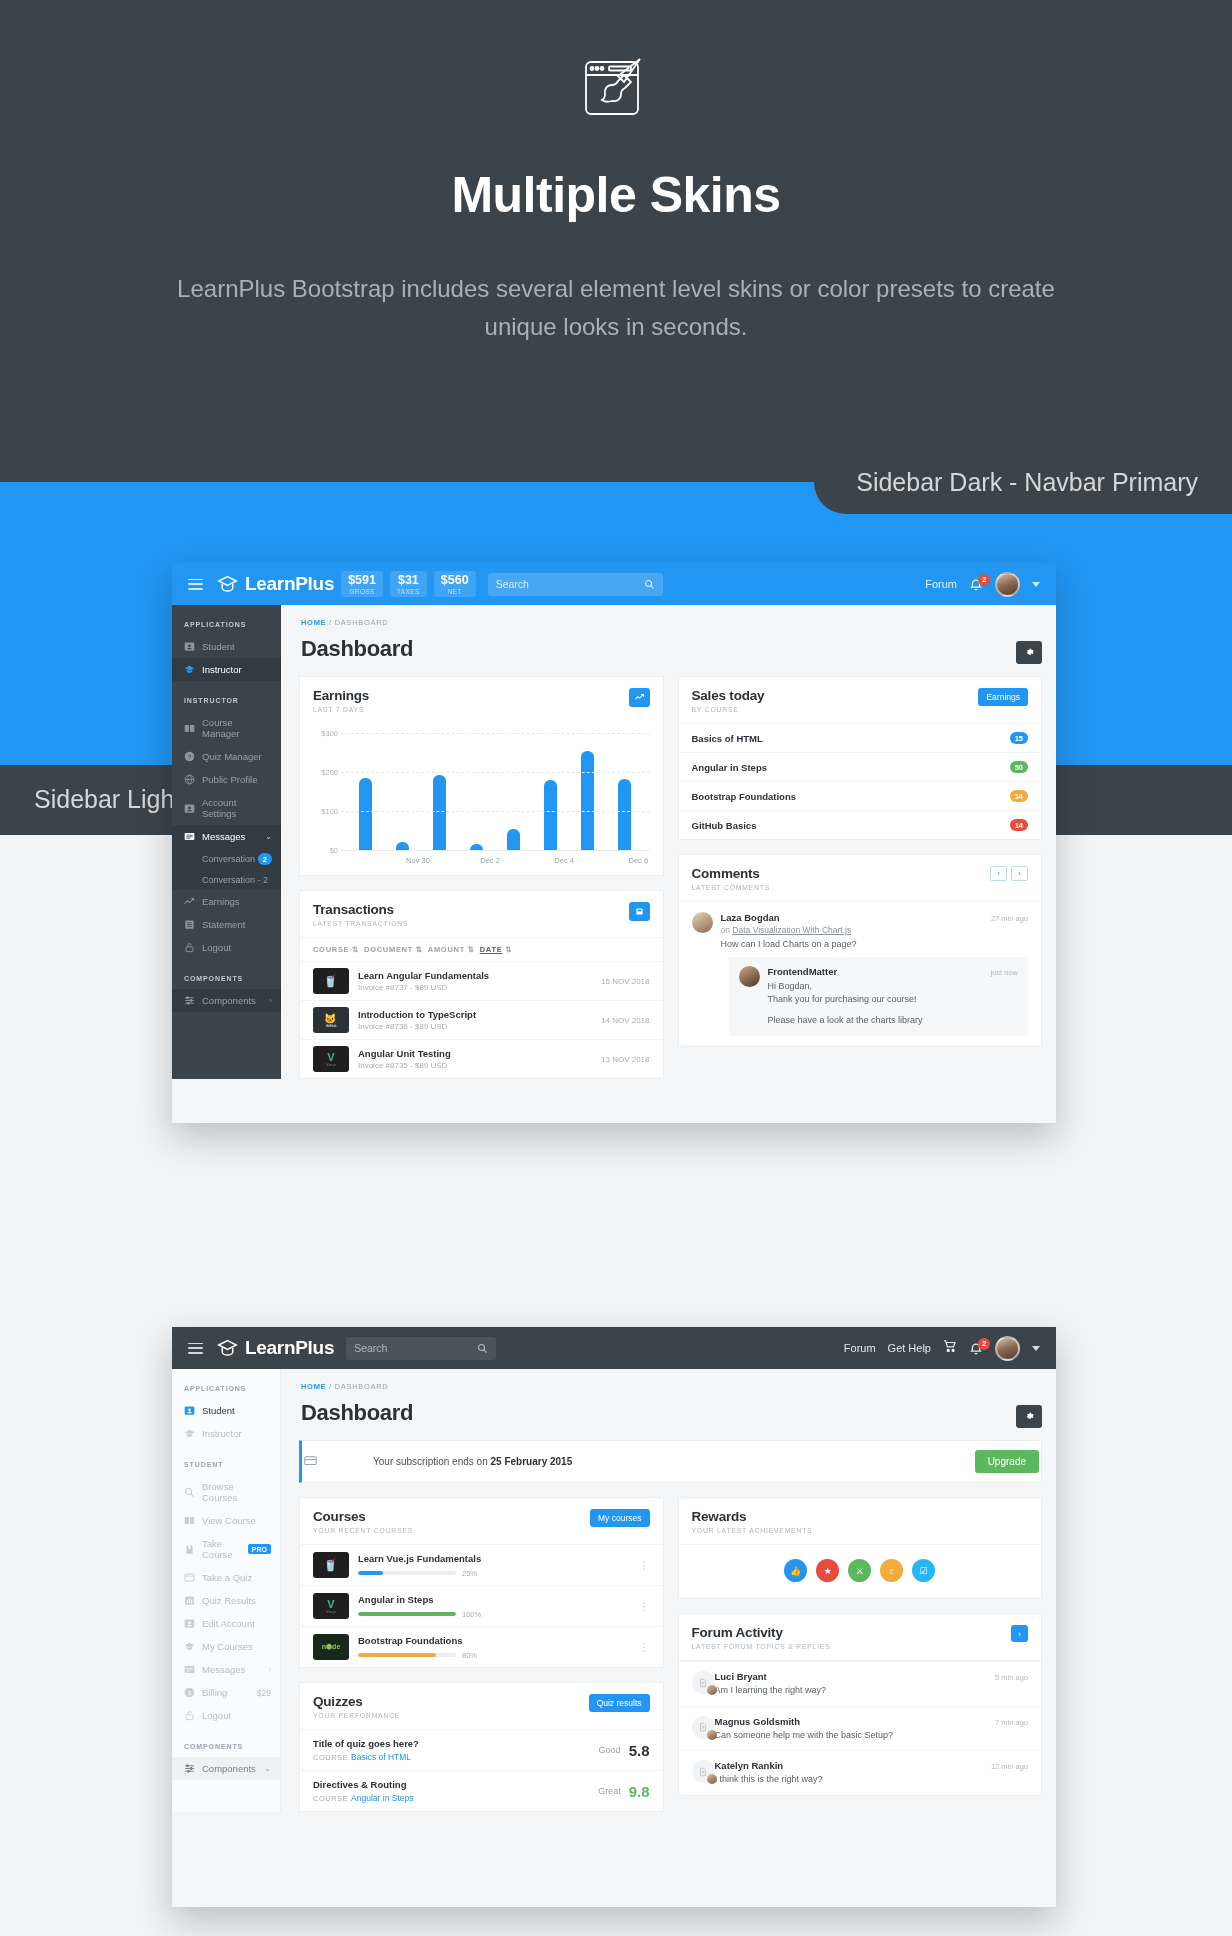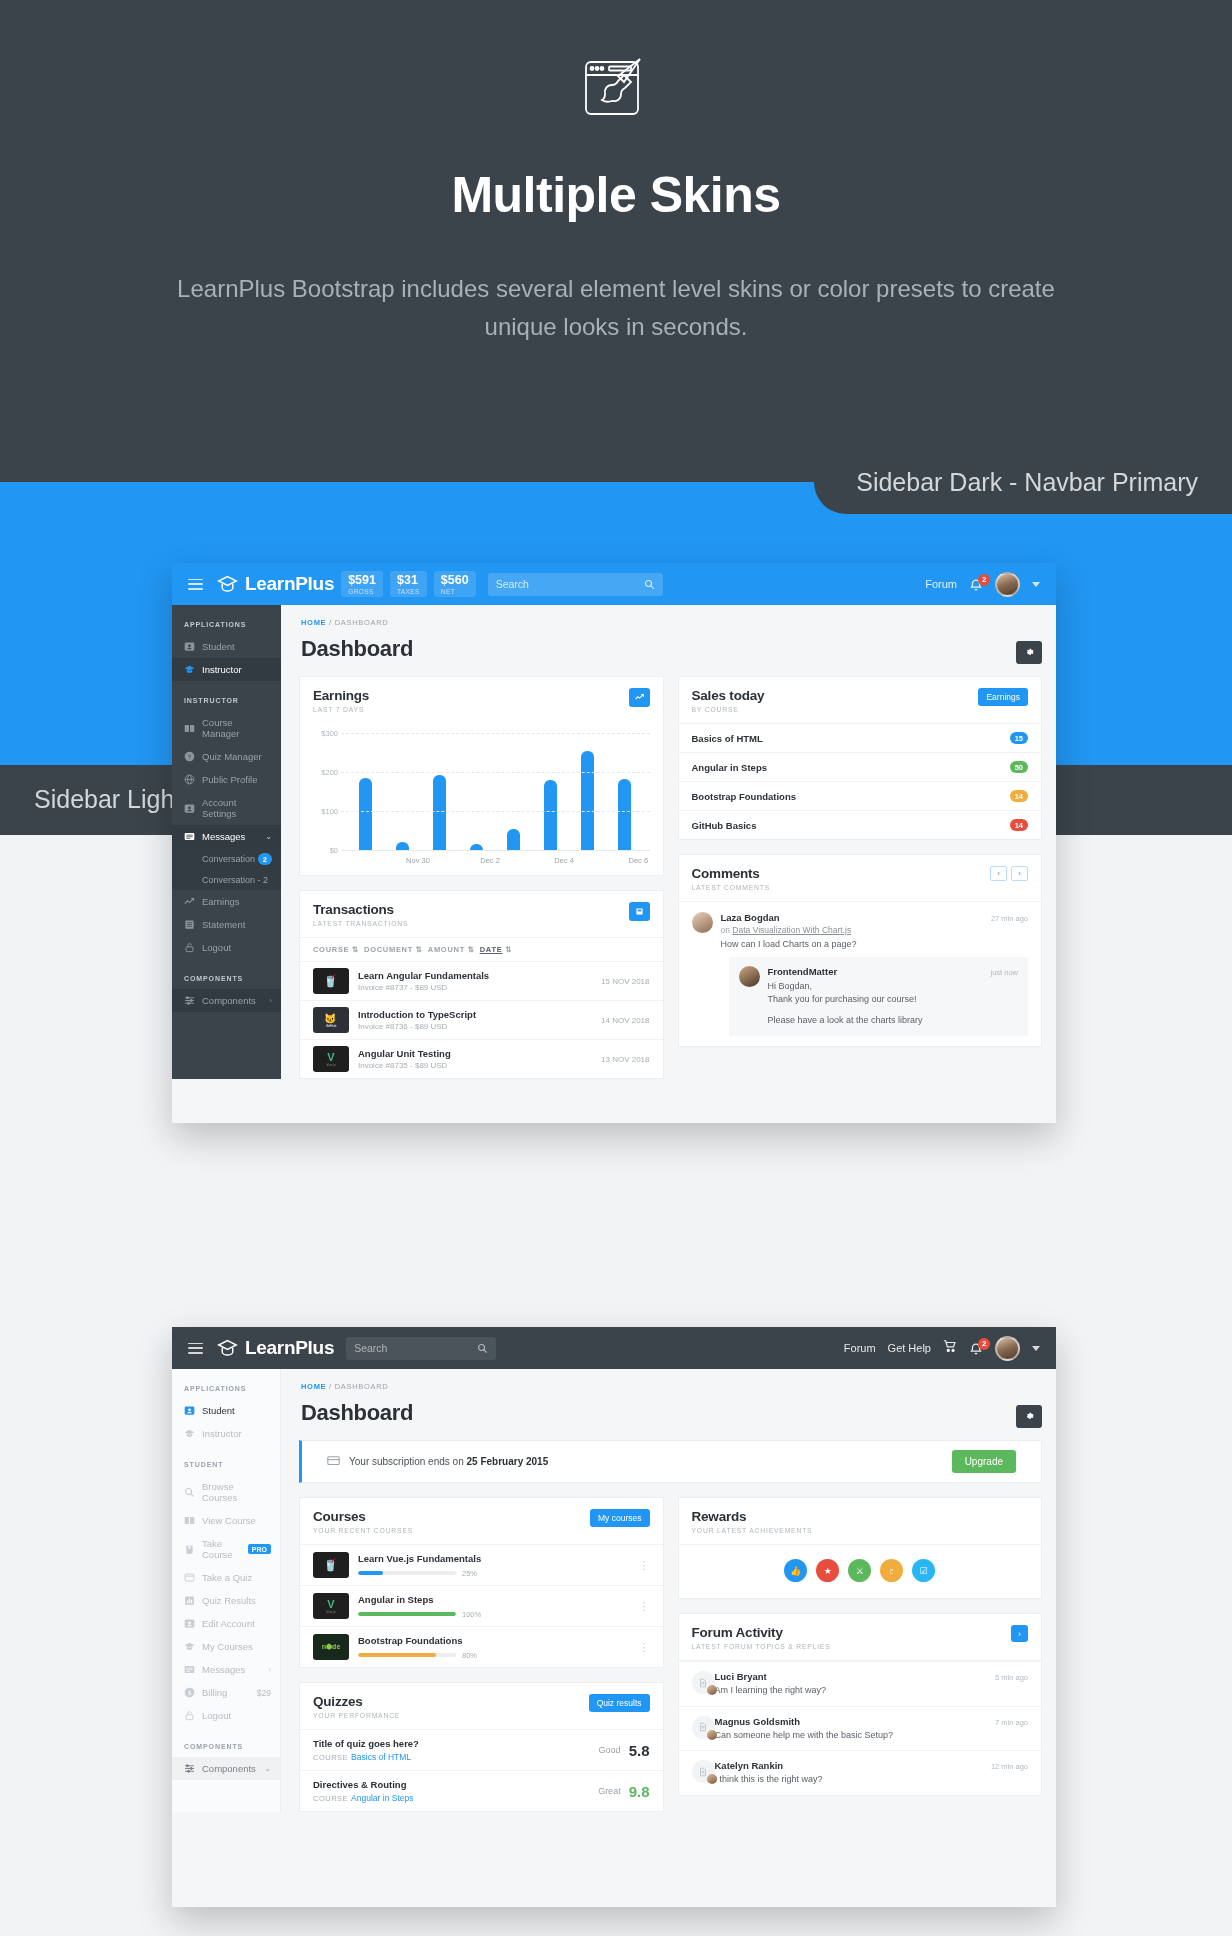--- a/index.html
+++ b/index.html
@@ -37,21 +37,21 @@
   }
   .navbar { height:42px; display:flex; align-items:center; padding:0 12px; }
   .nb-blue { background:#2196f3; }
   .nb-dark { background:#3b444b; }
   .burger { width:15px; height:11px; margin:0 14px 0 4px; display:flex; flex-direction:column; justify-content:space-between; }
   .burger i { display:block; height:1.6px; background:rgba(255,255,255,.78); border-radius:1px;}
   .brand { display:flex; align-items:center; gap:7px; color:#fff; font-size:19px; font-weight:bold; letter-spacing:-.3px;}
   .brand svg { width:21px; height:21px; }
   .stat {
     background:rgba(255,255,255,.14); border-radius:3px; color:#fff;
-    padding:3px 7px 2px; margin-left:7px; line-height:1;
+    padding:3px 7px 2px; margin-left:7px; text-align:center; line-height:1;
   }
   .stat b { font-size:12.5px; display:block; font-weight:bold;}
   .stat span { font-size:6.5px; letter-spacing:.4px; opacity:.66; display:block; margin-top:2px;}
   .search {
     margin-left:12px; height:23px; width:175px; border-radius:3px;
     display:flex; align-items:center; justify-content:space-between;
     padding:0 8px; font-size:10.5px;
   }
   .s-blue { background:rgba(255,255,255,.17); color:rgba(255,255,255,.8); }
   .s-dark { background:rgba(255,255,255,.09); color:rgba(255,255,255,.55); }
@@ -149,21 +149,21 @@
   
   .thead { display:flex; padding:7px 13px; border-top:1px solid #f0f2f4; font-size:7.5px; letter-spacing:.7px; color:#9aa3ab; font-weight:bold; gap:5px;}
   .thead span u { color:#5a6168;}
   .trow { display:flex; align-items:center; padding:6px 13px; border-top:1px solid #f0f2f4; gap:9px;}
   .thumb { width:36px;height:26px;border-radius:3px;flex:0 0 36px; display:flex;align-items:center;justify-content:center; font-size:7px; color:#fff; flex-direction:column;}
   .t-name { font-size:9.5px; font-weight:bold; color:#2c3138;}
   .t-meta { font-size:8px; color:#a7aeb4; margin-top:2px;}
   .t-date { margin-left:auto; font-size:8px; color:#a7aeb4; white-space:nowrap;}
 
   
-  .alert { background:#fff; border:1px solid #eceef0; border-left:3px solid #2196f3; display:flex; align-items:center; padding:9px 25px; margin-bottom:14px;}
+  .alert { background:#fff; border:1px solid #eceef0; border-left:3px solid #2196f3; display:flex; align-items:center; padding:9px 2px; margin-bottom:14px;gap:47px;}
   .alert-txt { font-size:10px; color:#4a5057; margin-left:9px;}
   .alert-txt b { color:#2c3138;}
 
   
   .crow { display:flex; align-items:center; padding:7px 13px; border-top:1px solid #f0f2f4; gap:9px;}
   .c-name { font-size:9.5px; font-weight:bold; color:#2c3138;}
   .prog-wrap { display:flex; align-items:center; gap:6px; margin-top:5px;}
   .prog { width:98px; height:4px; background:#eceef0; border-radius:2px; overflow:hidden;}
   .prog i { display:block; height:100%; border-radius:2px;}
   .prog-pc { font-size:7.5px; color:#a7aeb4;}

